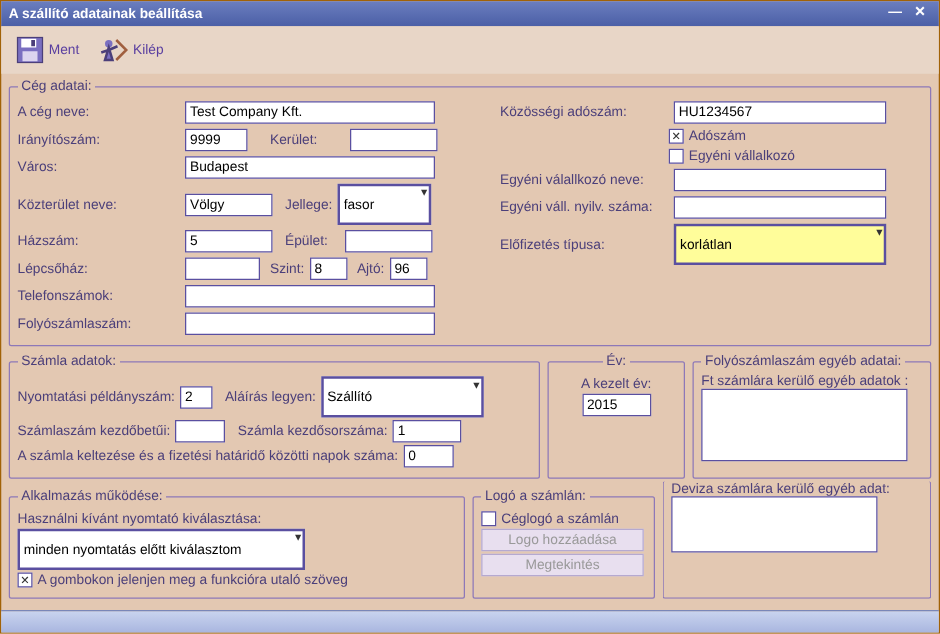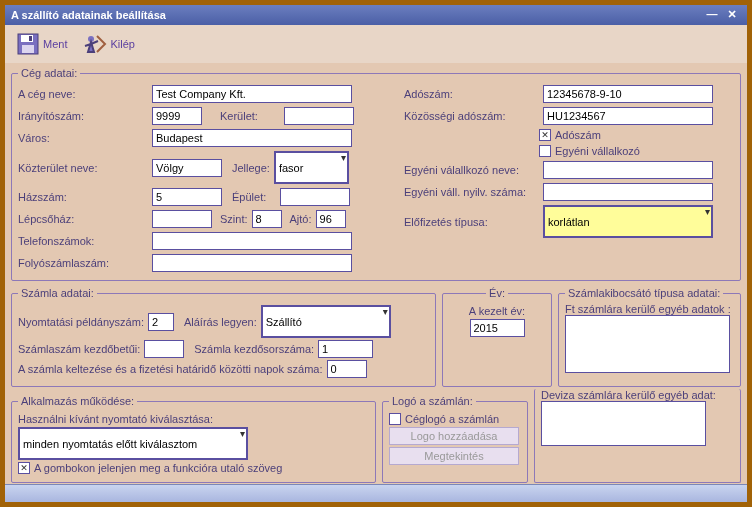--- a/index.html
+++ b/index.html
@@ -1,17 +1,17 @@
 <!DOCTYPE html>
 <html><head>
 <meta charset="utf-8">
 <style>
   * { box-sizing: border-box; font-family: Tahoma, Arial, sans-serif; font-size: 11px; }
   body { margin: 0; background: #fff; }
-  .window { width: 752px; height: 507px; background: #e3c8b2; border: 5px solid #a16207; position: relative; }
+  .window { width: 752px; height: 507px; background: #e3c8b2; border: 1px solid #a16207; position: relative; }
   .titlebar { height: 20px; background: linear-gradient(#6b7ebf,#4b5fa6); color: #fff; display: flex; align-items: center; padding: 0 6px; font-weight: bold; }
   .titlebar .title { flex: 1; }
   .tb-btn { width: 18px; height: 14px; color: #fff; text-align: center; line-height: 12px; cursor: pointer; font-weight: bold; margin-left: 2px; }
   .toolbar { height: 38px; background: #e8d6c7; display: flex; align-items: center; padding: 2px 4px; gap: 2px; }
   .tool-btn { display: flex; align-items: center; gap: 3px; padding: 2px 6px; border: 1px solid transparent; cursor: pointer; color: #5a3fa0; }
   .tool-btn svg { width: 24px; height: 24px; }
   .client { position: absolute; top: 58px; left: 0; right: 0; bottom: 18px; padding: 4px 6px; }
   fieldset { border: 1px solid #8d78b8; border-radius: 2px; margin: 0 0 6px 0; padding: 4px 6px 6px 6px; position: relative; }
   legend { color: #4b3f7a; padding: 0 3px; }
   .row { display: flex; align-items: center; margin: 2px 0; gap: 4px; }
@@ -106,24 +106,20 @@
               <label class="w130">Telefonszámok:</label>
               <input type="text" style="width: 200px;" value="">
             </div>
           <div class="row">
               <label class="w130">Folyószámlaszám:</label>
               <input type="text" style="width: 200px;" value="">
             </div>
         </div>
         <div class="col" style="flex:1">
           <div class="row">
-              <label style="width:135px">Adószám:</label>
-              <input type="text" style="width: 170px;" value="12345678-9-10">
-            </div>
-          <div class="row">
               <label style="width:135px">Közösségi adószám:</label>
               <input type="text" style="width: 170px;" value="HU1234567">
             </div>
           <div class="row" style="margin-left:135px">
               <span class="chk">
                 <span class="box">✕</span>
                 <span>Adószám</span>
               </span>
             </div>
           <div class="row" style="margin-left:135px">
@@ -143,21 +139,21 @@
           <div class="row">
               <label style="width:135px">Előfizetés típusa:</label>
               <span class="sel-arrow"><select class="hl" style="width:170px"><option>korlátlan</option></select></span>
             </div>
         </div>
       </div>
     </fieldset>
 
     <div class="grid2">
       <fieldset style="width:425px">
-        <legend>Számla adatai:</legend>
+        <legend>Számla adatok:</legend>
         <div class="row">
             <label>Nyomtatási példányszám:</label> 
             <input type="text" style="width: 26px;" value="2"> 
             <label style="margin-left:6px">Aláírás legyen:</label> 
             <span class="sel-arrow"><select style="width:130px"><option>Szállító</option></select></span>
           </div>
         <div class="row">
             <label>Számlaszám kezdőbetűi:</label> 
             <input type="text" style="width: 40px;" value=""> 
             <label style="margin-left:6px">Számla kezdősorszáma:</label> 
@@ -173,21 +169,21 @@
         <legend>Év:</legend>
         <div class="row" style="justify-content:center">
             <label>A kezelt év:</label>
           </div>
         <div class="row" style="justify-content:center">
             <input type="text" style="width: 55px; text-align: left;" value="2015">
           </div>
       </fieldset>
 
       <fieldset style="flex:1">
-        <legend>Számlakibocsátó típusa adatai:</legend>
+        <legend>Folyószámlaszám egyéb adatai:</legend>
         <label>Ft számlára kerülő egyéb adatok :</label>
         <textarea style=""></textarea>
       </fieldset>
     </div>
 
     <div class="grid2" style="margin-top:2px">
       <fieldset style="width:365px">
         <legend>Alkalmazás működése:</legend>
         <div class="row">
             <label>Használni kívánt nyomtató kiválasztása:</label>

